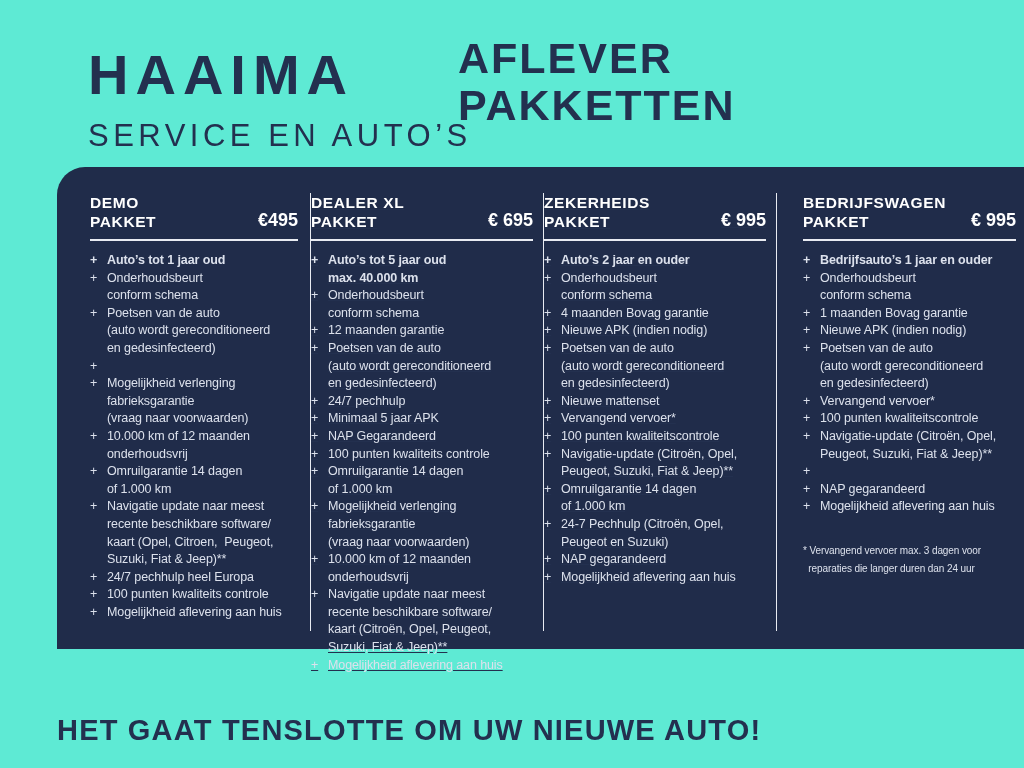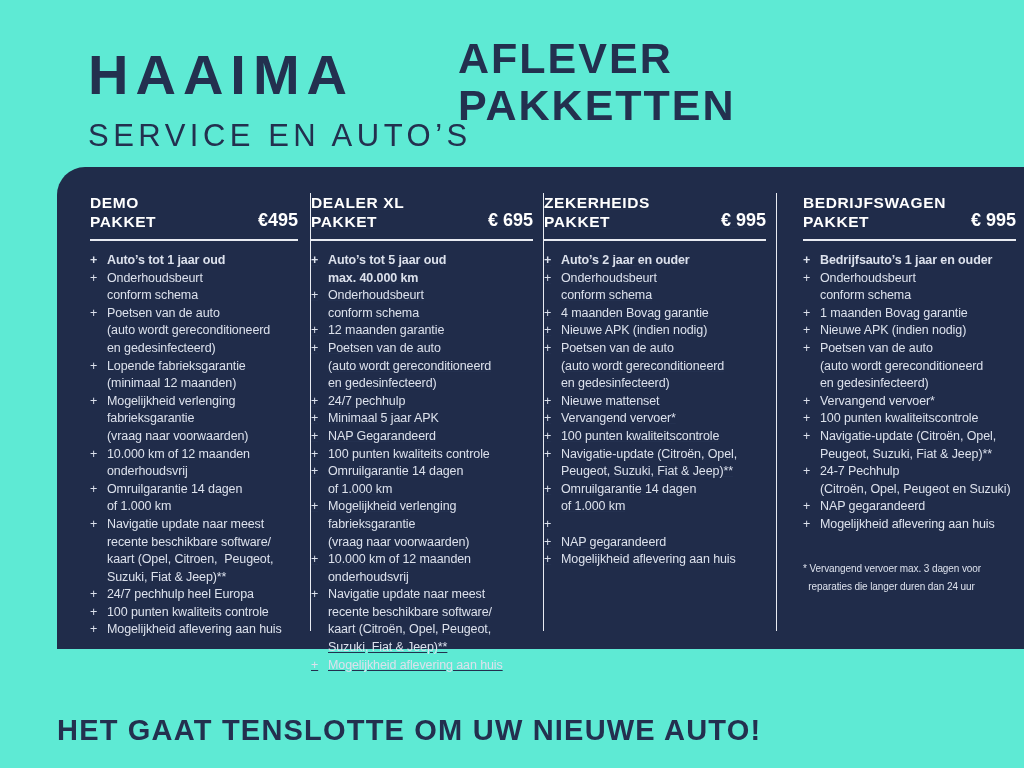--- a/index.html
+++ b/index.html
@@ -91,22 +91,20 @@
 conform schema</span>
             </li>
             <li class="pkg-item">
               <span class="marker">+</span>
               <span class="item-text">Poetsen van de auto
 (auto wordt gereconditioneerd
 en gedesinfecteerd)</span>
             </li>
             <li class="pkg-item">
               <span class="marker">+</span>
-              <span class="item-text">Lopende fabrieksgarantie
-(minimaal 12 maanden)</span>
             </li>
             <li class="pkg-item">
               <span class="marker">+</span>
               <span class="item-text">Mogelijkheid verlenging
 fabrieksgarantie
 (vraag naar voorwaarden)</span>
             </li>
             <li class="pkg-item">
               <span class="marker">+</span>
               <span class="item-text">10.000 km of 12 maanden
@@ -263,20 +261,22 @@
               <span class="item-text">Navigatie-update (Citroën, Opel,
 Peugeot, Suzuki, Fiat &amp; Jeep)**</span>
             </li>
             <li class="pkg-item">
               <span class="marker">+</span>
               <span class="item-text">Omruilgarantie 14 dagen
 of 1.000 km</span>
             </li>
             <li class="pkg-item">
               <span class="marker">+</span>
+              <span class="item-text">24-7 Pechhulp (Citroën, Opel,
+Peugeot en Suzuki)</span>
             </li>
             <li class="pkg-item">
               <span class="marker">+</span>
               <span class="item-text">NAP gegarandeerd</span>
             </li>
             <li class="pkg-item">
               <span class="marker">+</span>
               <span class="item-text">Mogelijkheid aflevering aan huis</span>
             </li>
           </ul>
@@ -322,22 +322,20 @@
               <span class="marker">+</span>
               <span class="item-text">100 punten kwaliteitscontrole</span>
             </li>
             <li class="pkg-item">
               <span class="marker">+</span>
               <span class="item-text">Navigatie-update (Citroën, Opel,
 Peugeot, Suzuki, Fiat &amp; Jeep)**</span>
             </li>
             <li class="pkg-item">
               <span class="marker">+</span>
-              <span class="item-text">24-7 Pechhulp
-(Citroën, Opel, Peugeot en Suzuki)</span>
             </li>
             <li class="pkg-item">
               <span class="marker">+</span>
               <span class="item-text">NAP gegarandeerd</span>
             </li>
             <li class="pkg-item">
               <span class="marker">+</span>
               <span class="item-text">Mogelijkheid aflevering aan huis</span>
             </li>
           </ul>

